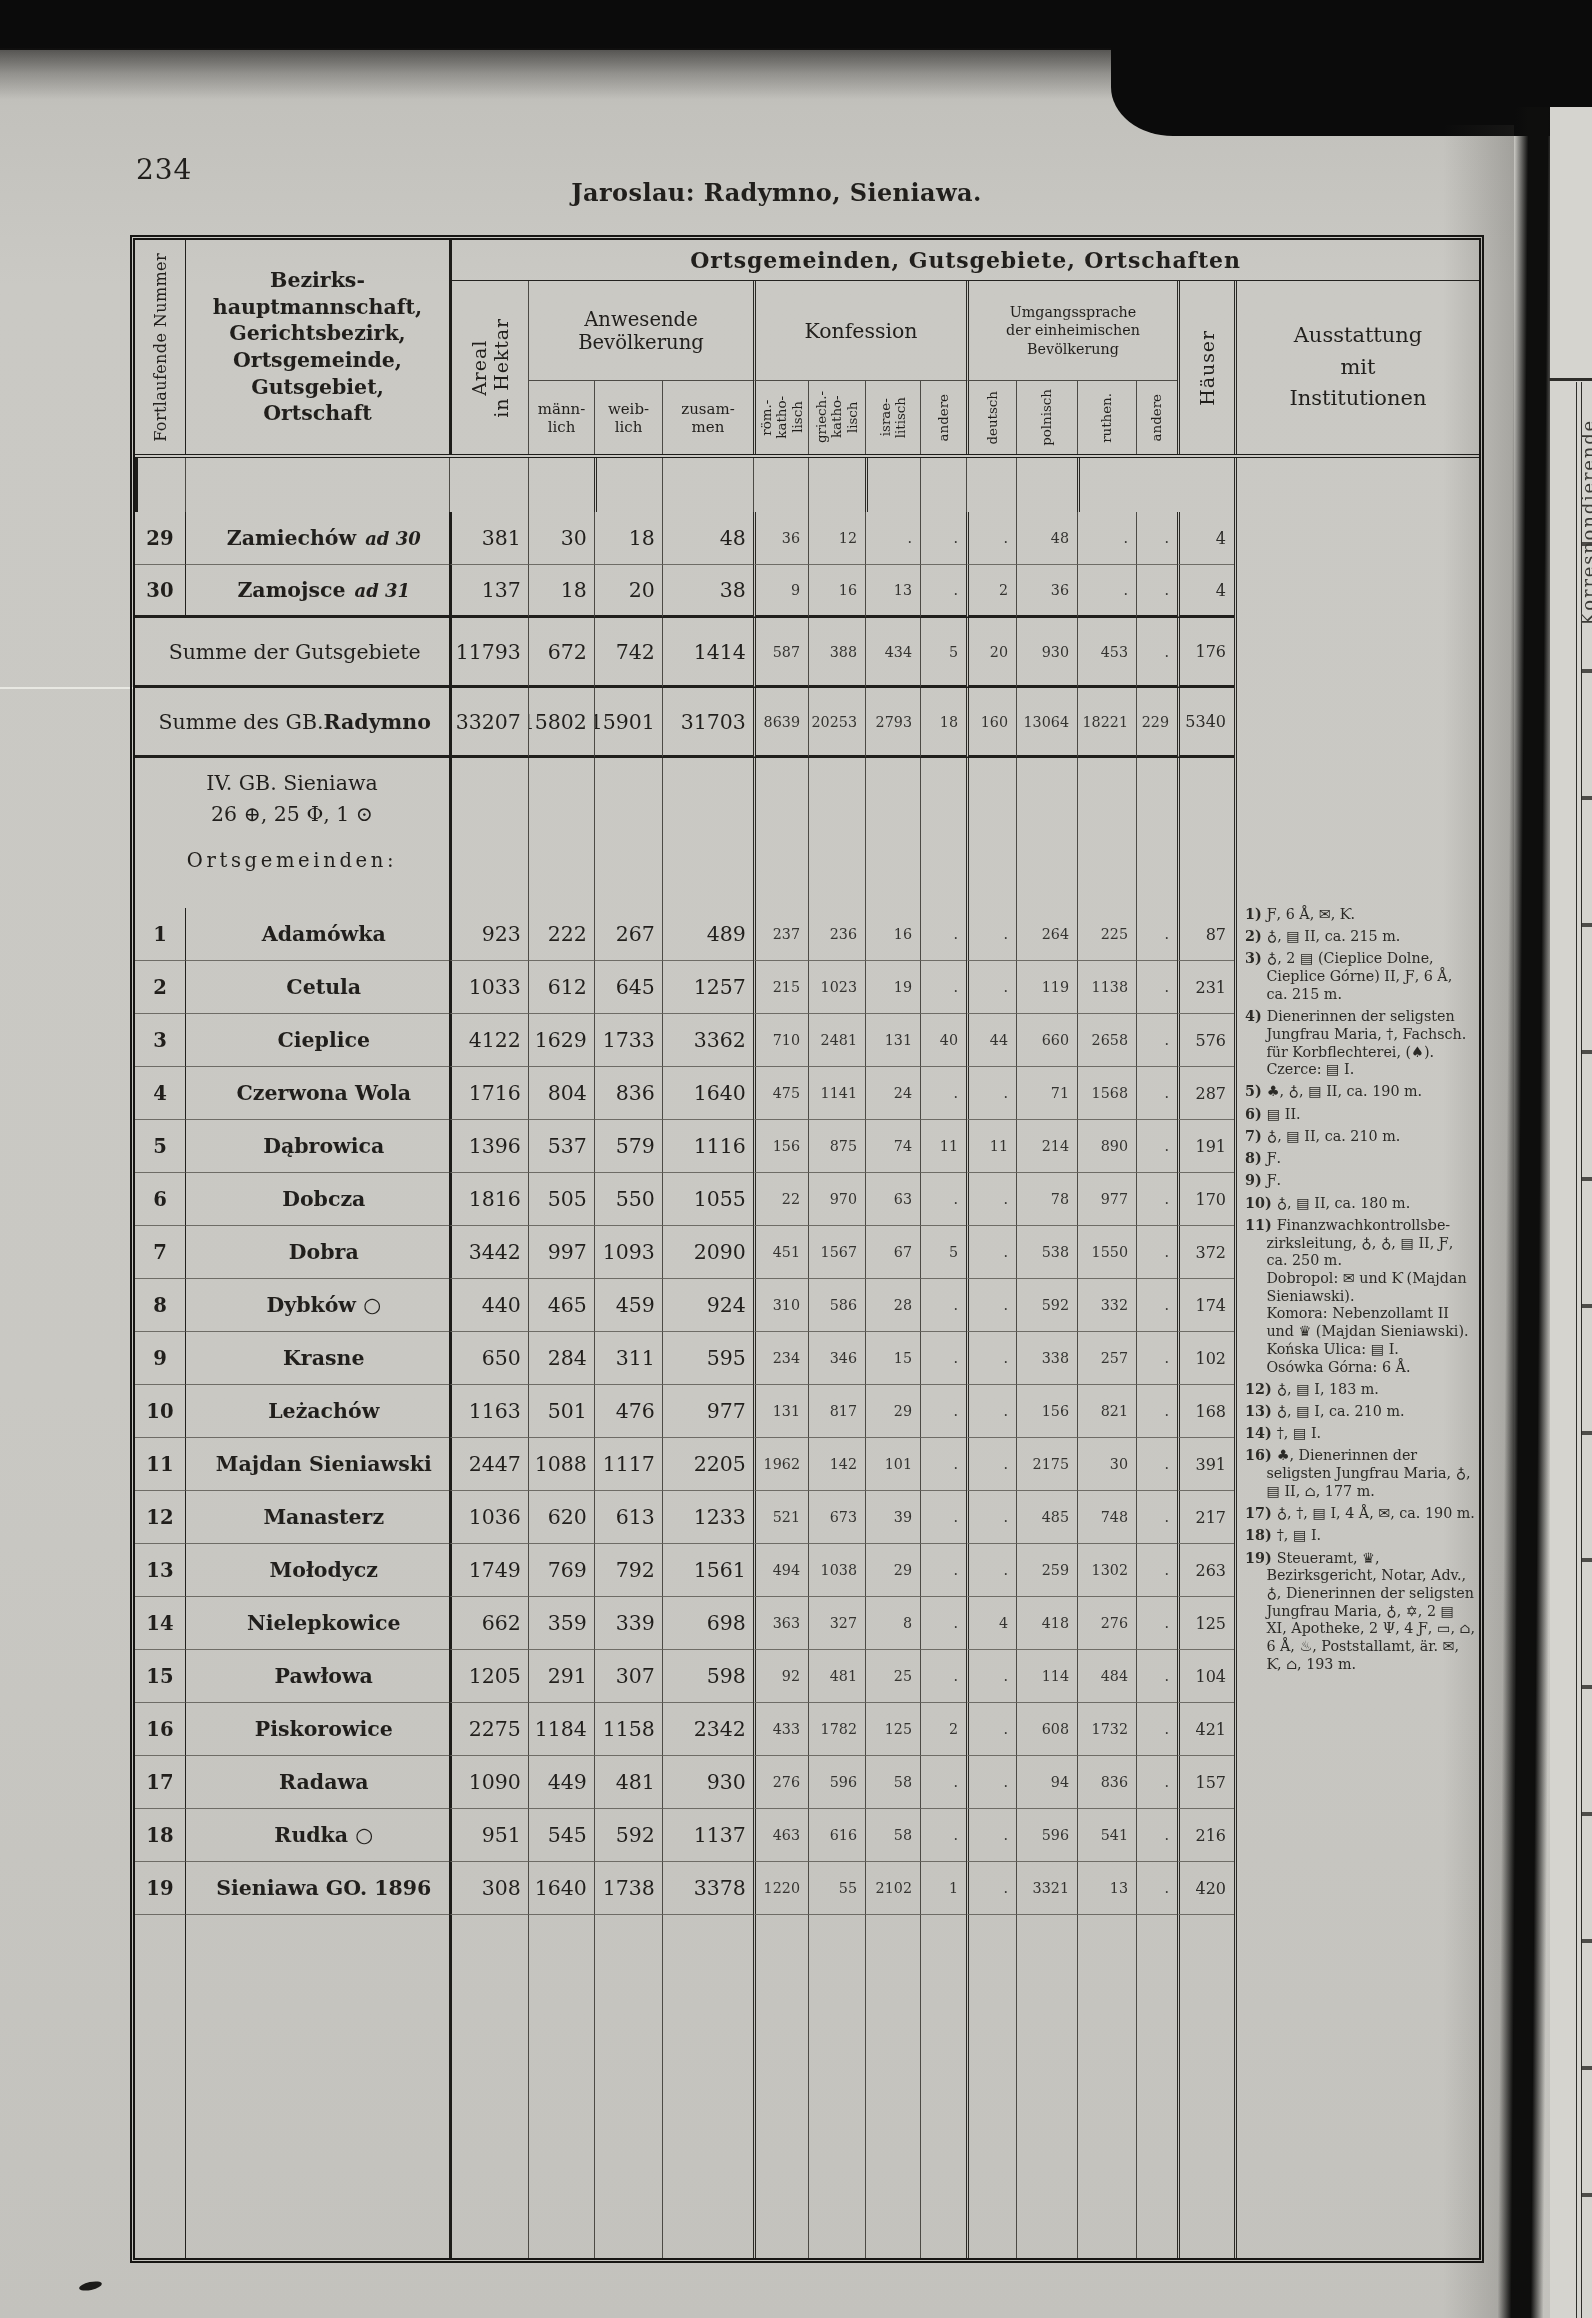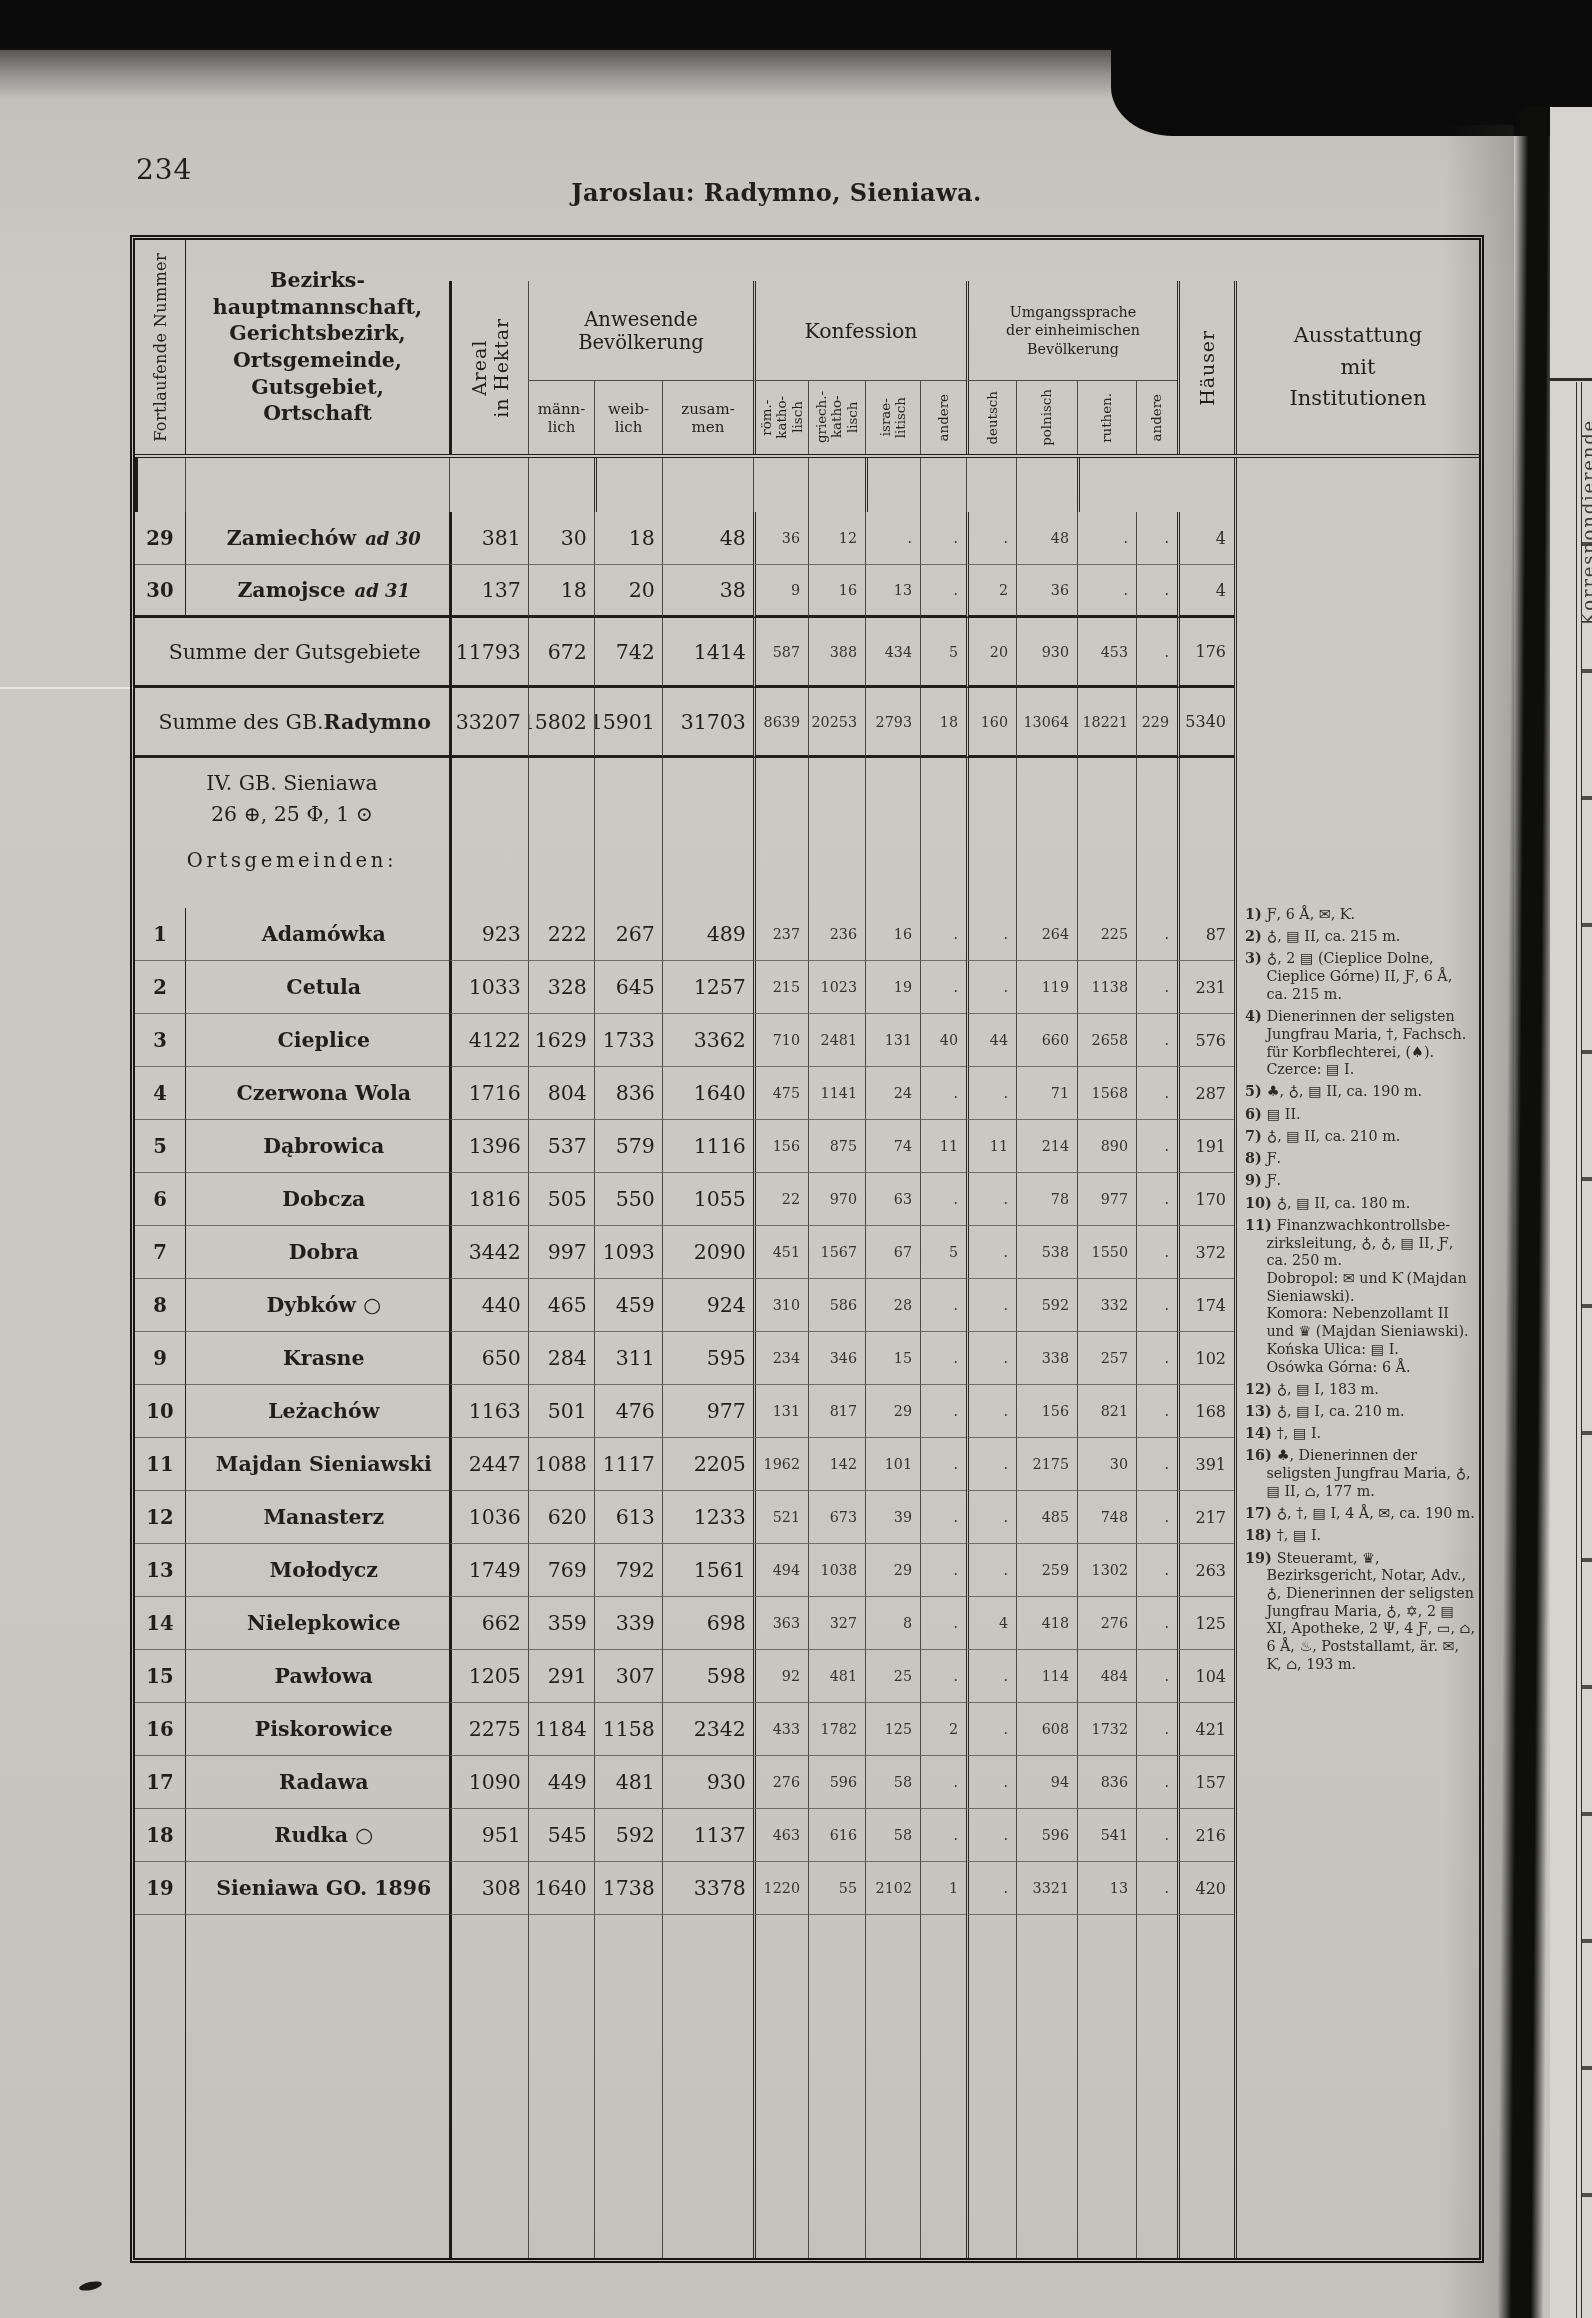--- a/index.html
+++ b/index.html
@@ -108,20 +108,21 @@
     <div class="hgrid">
       <div class="cell ctr h-nr">
         <span class="vert vfont">Fortlaufende Nummer</span>
       </div>
       <div class="cell ctr h-name bl2 ml">Bezirks-
 hauptmannschaft,
 Gerichtsbezirk,
 Ortsgemeinde,
 Gutsgebiet,
 Ortschaft</div>
+      <div class="cell ctr h-banner bl3">Ortsgemeinden, Gutsgebiete, Ortschaften</div>
       <div class="cell ctr h-areal bl3">
         <span class="vert vbig">Areal
 in Hektar</span>
       </div>
       <div class="cell ctr h-bev bl1 ml">Anwesende
 Bevölkerung</div>
       <div class="cell ctr h-konf bld">Konfession</div>
       <div class="cell ctr h-umg bld ml">Umgangssprache
 der einheimischen
 Bevölkerung</div>
@@ -292,21 +293,21 @@
           <div class="cell bcell num-sm bl1">264</div>
           <div class="cell bcell num-sm bl1">225</div>
           <div class="cell bcell num-sm bl1">.</div>
           <div class="cell bcell num-h bld">87</div>
           <div class="cell"></div>
         </div>
         <div class="rgrid sep-thin" style="height: 53px;">
           <div class="cell bcell nr-cell ">2</div>
           <div class="cell bcell name-cell bl2">Cetula</div>
           <div class="cell bcell num-big bl3">1033</div>
-          <div class="cell bcell num-big bl1">328</div>
+          <div class="cell bcell num-big bl1">612</div>
           <div class="cell bcell num-big bl1">645</div>
           <div class="cell bcell num-big bl1">1257</div>
           <div class="cell bcell num-sm bld">215</div>
           <div class="cell bcell num-sm bl1">1023</div>
           <div class="cell bcell num-sm bl1">19</div>
           <div class="cell bcell num-sm bl1">.</div>
           <div class="cell bcell num-sm bld">.</div>
           <div class="cell bcell num-sm bl1">119</div>
           <div class="cell bcell num-sm bl1">1138</div>
           <div class="cell bcell num-sm bl1">.</div>

